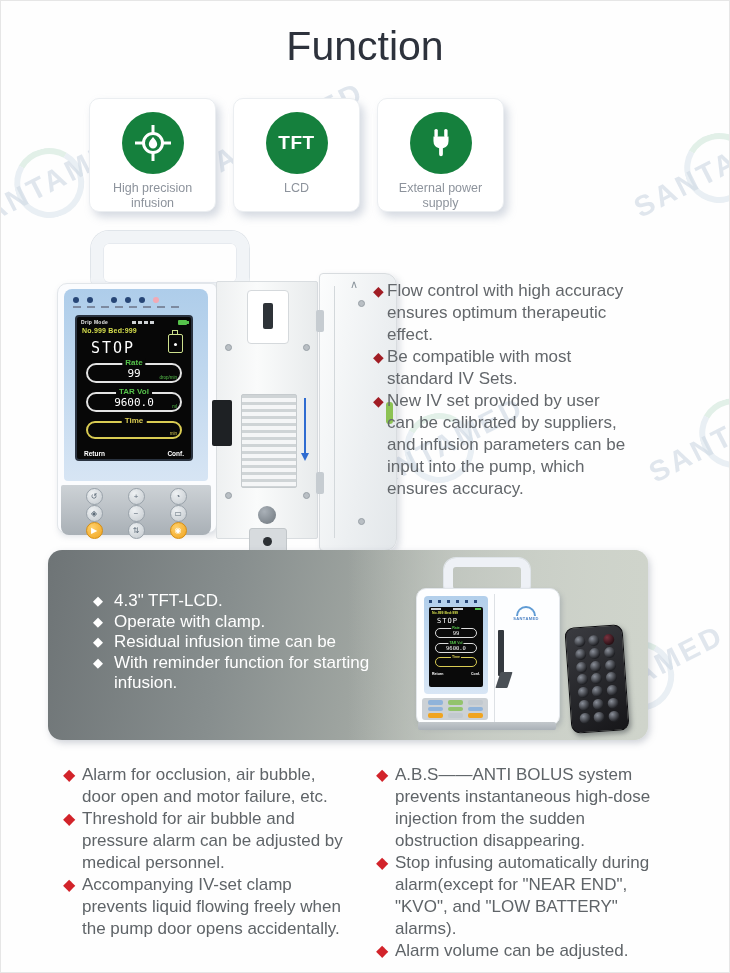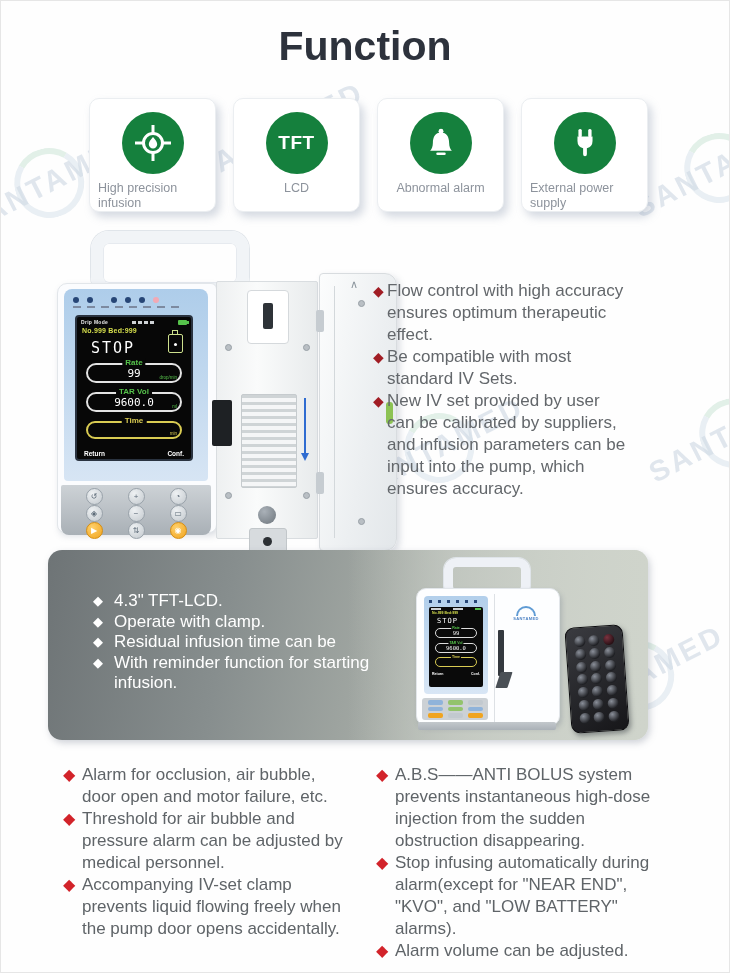--- a/index.html
+++ b/index.html
@@ -7,29 +7,29 @@
         overflow:hidden;font-family:"Liberation Sans",sans-serif;box-sizing:border-box;}
   
   .wm{position:absolute;transform:rotate(-27deg);opacity:.5;pointer-events:none;}
   .wm .ring{position:absolute;left:50%;top:50%;transform:translate(-50%,-50%) rotate(12deg);
             width:58px;height:58px;border-radius:50%;
             border:6px solid rgba(178,198,216,.55);border-top-color:rgba(152,202,176,.55);}
   .wm .txt{position:relative;font-weight:bold;font-size:29px;letter-spacing:3px;
            color:rgba(168,186,206,.7);white-space:nowrap;}
   
   .title{position:absolute;top:22px;left:0;width:100%;text-align:center;
-         font-size:41px;font-weight:bold;color:#2d323c;}
+         font-size:41px;font-weight:normal;color:#2d323c;}
   
   .cards{position:absolute;left:88px;top:97px;display:flex;gap:17px;}
   .card{width:125px;height:112px;background:#fff;border:1px solid #ebeef1;border-radius:10px;
         box-shadow:4px 5px 9px rgba(145,158,178,.38);display:flex;flex-direction:column;align-items:center;}
   .icirc{width:62px;height:62px;border-radius:50%;background:#15803d;margin-top:13px;
          display:flex;align-items:center;justify-content:center;color:#fff;flex:none;}
   .tftword{font-weight:bold;font-size:19px;letter-spacing:.5px;}
-  .clabel{margin-top:7px;font-size:12.5px;line-height:14.5px;color:#8d939c;text-align:left;padding:0 8px;}
+  .clabel{margin-top:7px;font-size:12.5px;line-height:14.5px;color:#8d939c;text-align:center;padding:0 8px;}
   
   .blist{position:absolute;list-style:none;margin:0;padding:0;font-size:17px;color:#63676b;}
   .blist li{display:flex;align-items:flex-start;}
   .blist .dm{flex:none;}
   .mid-list{left:372px;top:279px;width:300px;line-height:22px;}
   .mid-list .dm{width:14px;color:#a11d24;font-size:14px;line-height:22px;}
   .banner-list{left:92px;top:590px;width:310px;line-height:20.5px;color:#fff;}
   .banner-list .dm{width:21px;color:#fff;font-size:13px;line-height:20.5px;}
   .bl-list{left:62px;top:763px;width:312px;line-height:22px;color:#5f6468;}
   .br-list{left:375px;top:763px;width:330px;line-height:22px;color:#5f6468;}
@@ -183,30 +183,20 @@
       <div class="clabel">High precision infusion</div>
     </div>
     <div class="card">
       <div class="icirc">
         <span class="tftword">TFT</span>
       </div>
       <div class="clabel">LCD</div>
     </div>
     <div class="card">
       <div class="icirc">
-        <svg width="34" height="34" viewBox="0 0 36 36" fill="#fff">
-            <circle cx="18" cy="5.5" r="2.6"></circle>
-            <path d="M18 7c6 0 8.6 5 8.6 11 0 4 1.4 6.6 2.9 8.1H6.5c1.5-1.5 2.9-4.1 2.9-8.1C9.4 12 12 7 18 7z"></path>
-            <rect x="13" y="28" width="10" height="2.6" rx="1.3"></rect>
-          </svg>
-      </div>
-      <div class="clabel">Abnormal alarm</div>
-    </div>
-    <div class="card">
-      <div class="icirc">
         <svg width="32" height="32" viewBox="0 0 34 34" fill="#fff">
             <rect x="10" y="2" width="3.6" height="9" rx="1.6"></rect>
             <rect x="20.4" y="2" width="3.6" height="9" rx="1.6"></rect>
             <path d="M9 10h16v5a8 8 0 0 1-6 7.7V29a2 2 0 0 1-4 0v-6.3A8 8 0 0 1 9 15z"></path>
           </svg>
       </div>
       <div class="clabel">External power supply</div>
     </div>
   </div>
 

